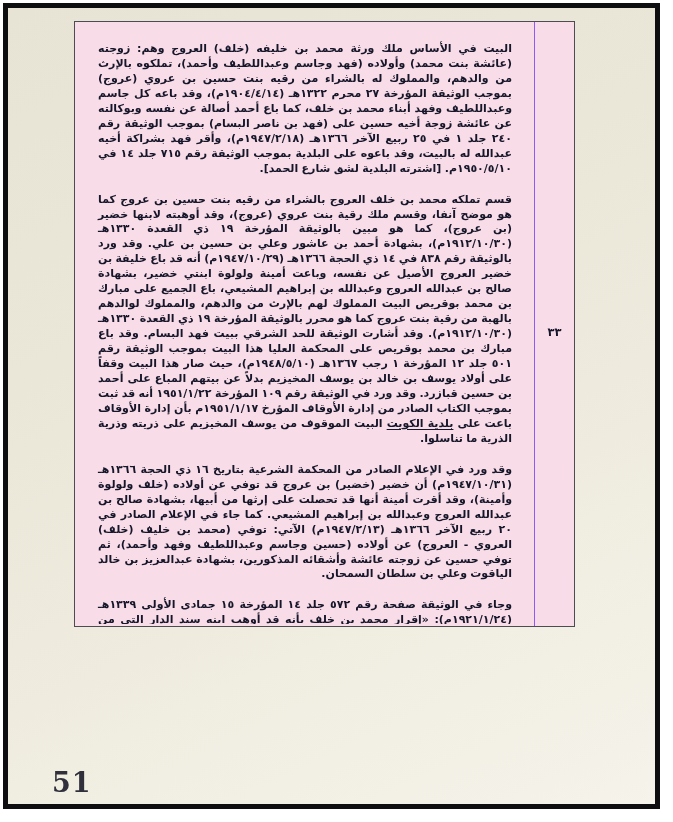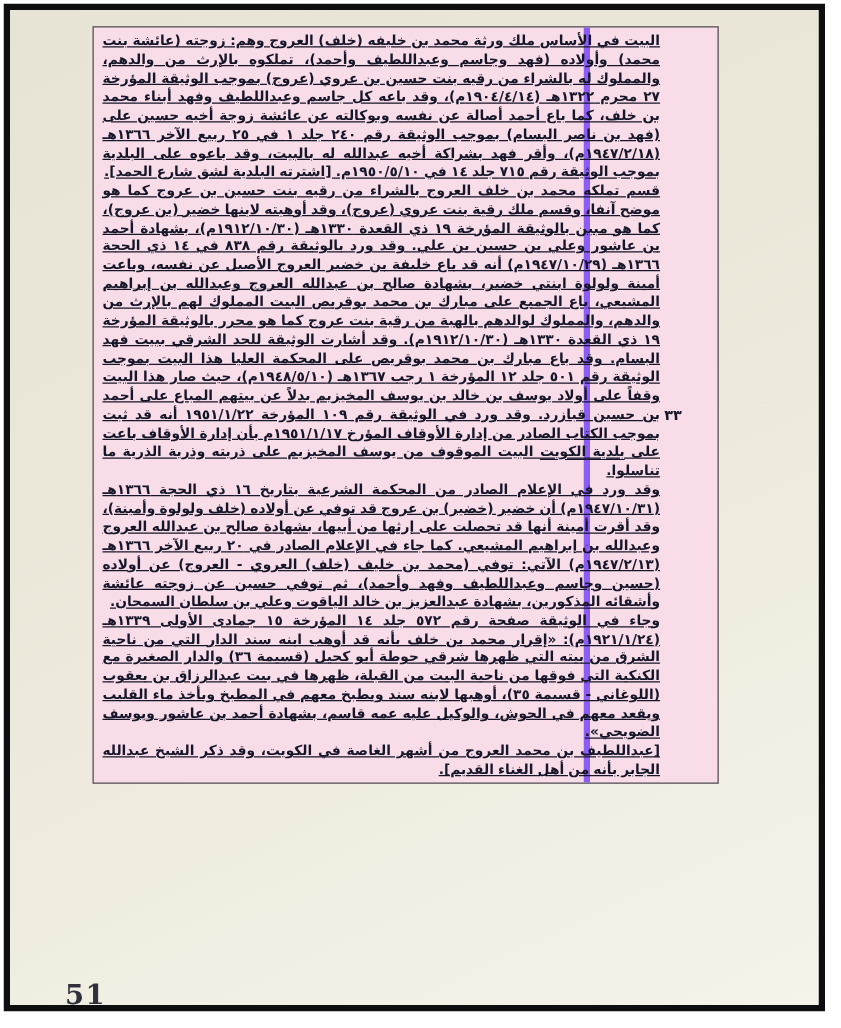--- a/index.html
+++ b/index.html
@@ -18,55 +18,53 @@
     background:linear-gradient(155deg,#e8e4d5 0%,#eae6d8 35%,#efecdf 65%,#f5f3ea 100%);
     box-sizing:border-box;
   }
   .textbox{
     position:absolute;left:72px;top:22px;width:501px;height:606px;
     background:#f8dce7;
     border:1px solid #4c4c52;
     box-sizing:border-box;
   }
   .margin-col{
-    position:absolute;top:0;right:16px;bottom:0;width:39px;
-    border-left:5px solid #8b5cf6;
-    padding-left:47px;
+    position:absolute;top:0;right:0;bottom:0;width:39px;
+    border-left:1px solid #8b5cf6;
   }
   .margin-number{
     position:absolute;top:303px;right:0;width:39px;
     text-align:center;
     font-size:11.5px;font-weight:700;color:#16162a;
   }
   .text-area{
     position:absolute;top:2px;bottom:2px;right:42px;left:3px;
     padding:2px 4px 0 4px;
     overflow:hidden;
     direction:rtl;
     color:#16162a;
     font-size:11px;
     font-weight:700;
     line-height:14.95px;
     letter-spacing:0;
     word-spacing:-0.5px;
   }
   .text-area p{
-    margin:0;
+    margin:16px;
     text-align:justify;
     text-align-last:right;
-    text-decoration:underline;
   }
   .text-area u{ text-decoration:underline; text-underline-offset:2px; }
   .footer{
     position:absolute;left:0;top:762px;width:673px;height:45px;
   }
   .page-number{
-    position:absolute;left:52px;top:21px;
+    position:absolute;left:52px;top:5px;
     font-family:"DejaVu Serif", serif;
-    font-size:22px;font-weight:700;color:#30303c;
+    font-size:27px;font-weight:700;color:#30303c;
     letter-spacing:1px;
   }
   .footer-title{
     position:absolute;left:98px;top:8px;width:168px;
     direction:rtl;text-align:left;
     font-size:12px;font-weight:700;
     color:#dba6b8;
     text-shadow:0 0 0.5px #dba6b8;
     white-space:nowrap;
   }

